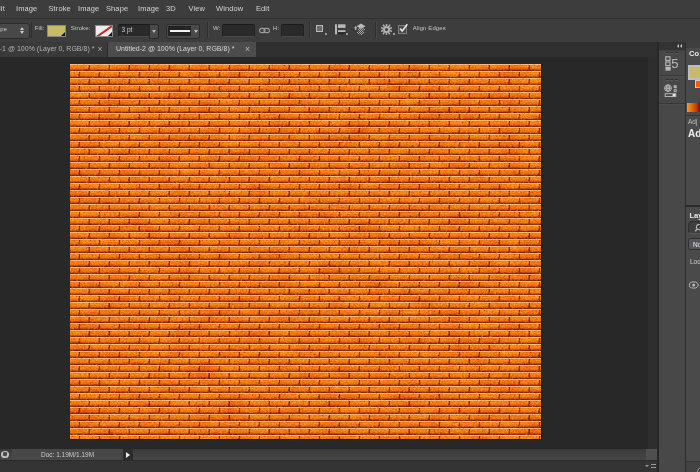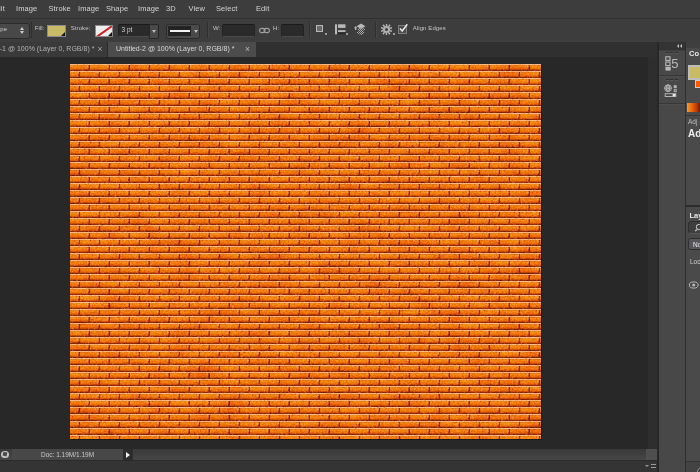--- a/index.html
+++ b/index.html
@@ -31,21 +31,21 @@
 
   <div class="abs" id="menubar">
     <span class="mi" style="left:-8.5px;">Edit</span>
     <span class="mi" style="left:16px;">Image</span>
     <span class="mi" style="left:48.5px;">Stroke</span>
     <span class="mi" style="left:78px;">Image</span>
     <span class="mi" style="left:106px;">Shape</span>
     <span class="mi" style="left:138px;">Image</span>
     <span class="mi" style="left:166px;">3D</span>
     <span class="mi" style="left:188.5px;">View</span>
-    <span class="mi" style="left:216px;">Select</span>
+    <span class="mi" style="left:216px;">Window</span>
     <span class="mi" style="left:256px;">Edit</span>
   </div>
 
   <div class="abs" id="opts">
 
     <div class="abs" style="left:-30px;top:4px;width:58px;height:14px;background:#484848;border:1px solid #2b2b2b;border-radius:0 3px 3px 0;"></div>
     <span class="olab" style="left:-10.7px;top:7px;color:#c8c8c8;">Shape</span>
     <div class="abs" style="left:19.5px;top:7.5px;width:0;height:0;border-left:2.5px solid transparent;border-right:2.5px solid transparent;border-bottom:3.2px solid #cccccc;"></div>
     <div class="abs" style="left:19.5px;top:12px;width:0;height:0;border-left:2.5px solid transparent;border-right:2.5px solid transparent;border-top:3.2px solid #cccccc;"></div>
     <div class="abs" style="left:30.5px;top:3px;width:1px;height:16px;background:#2f2f2f;"></div>

